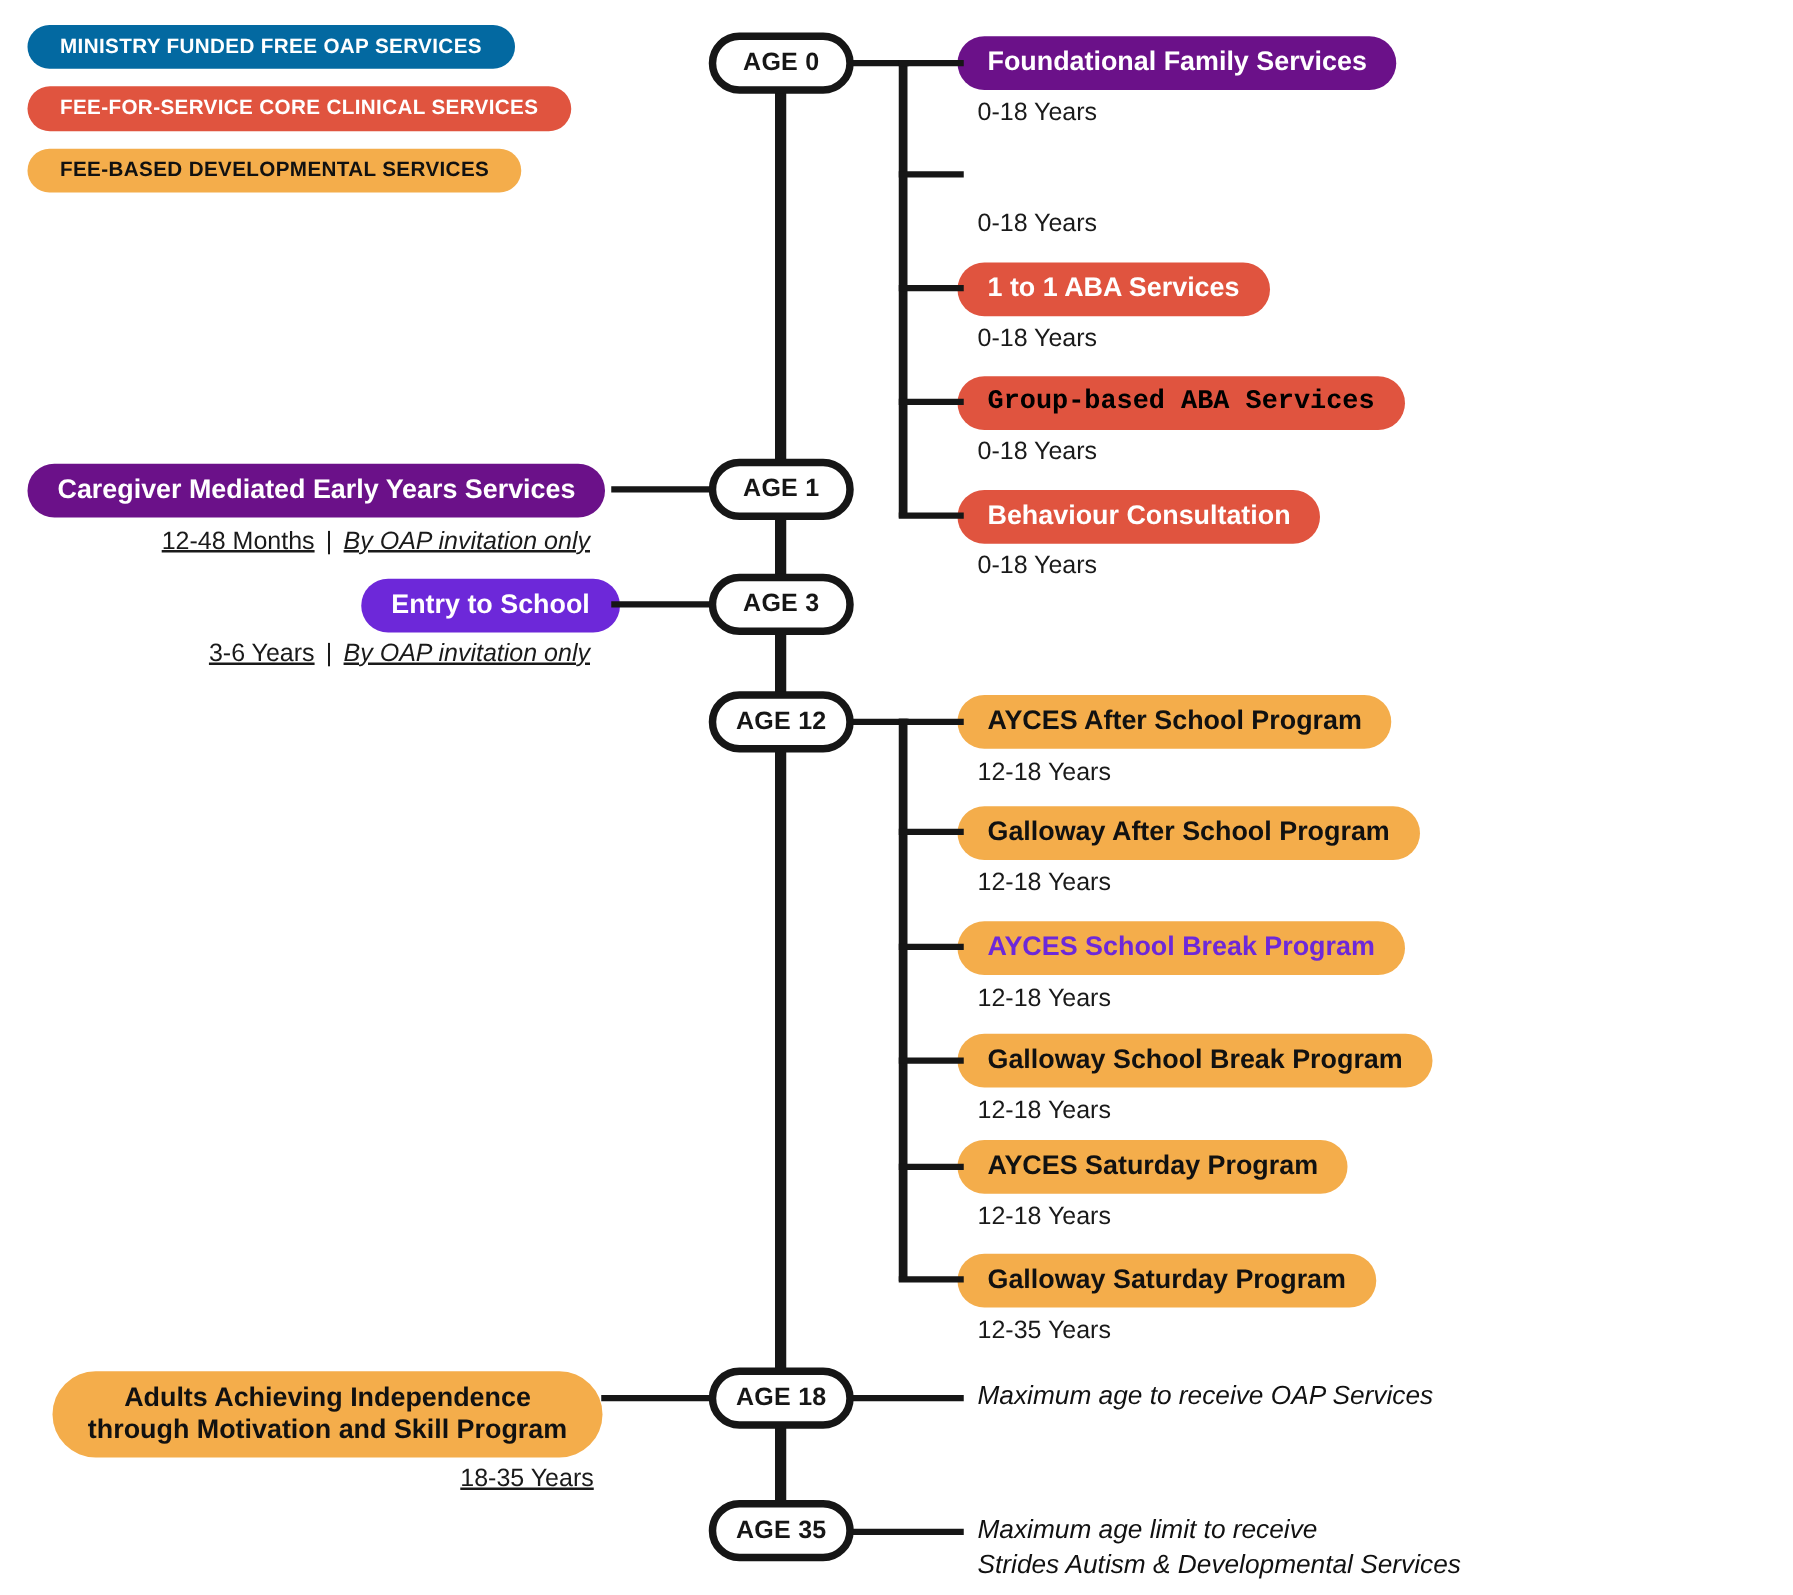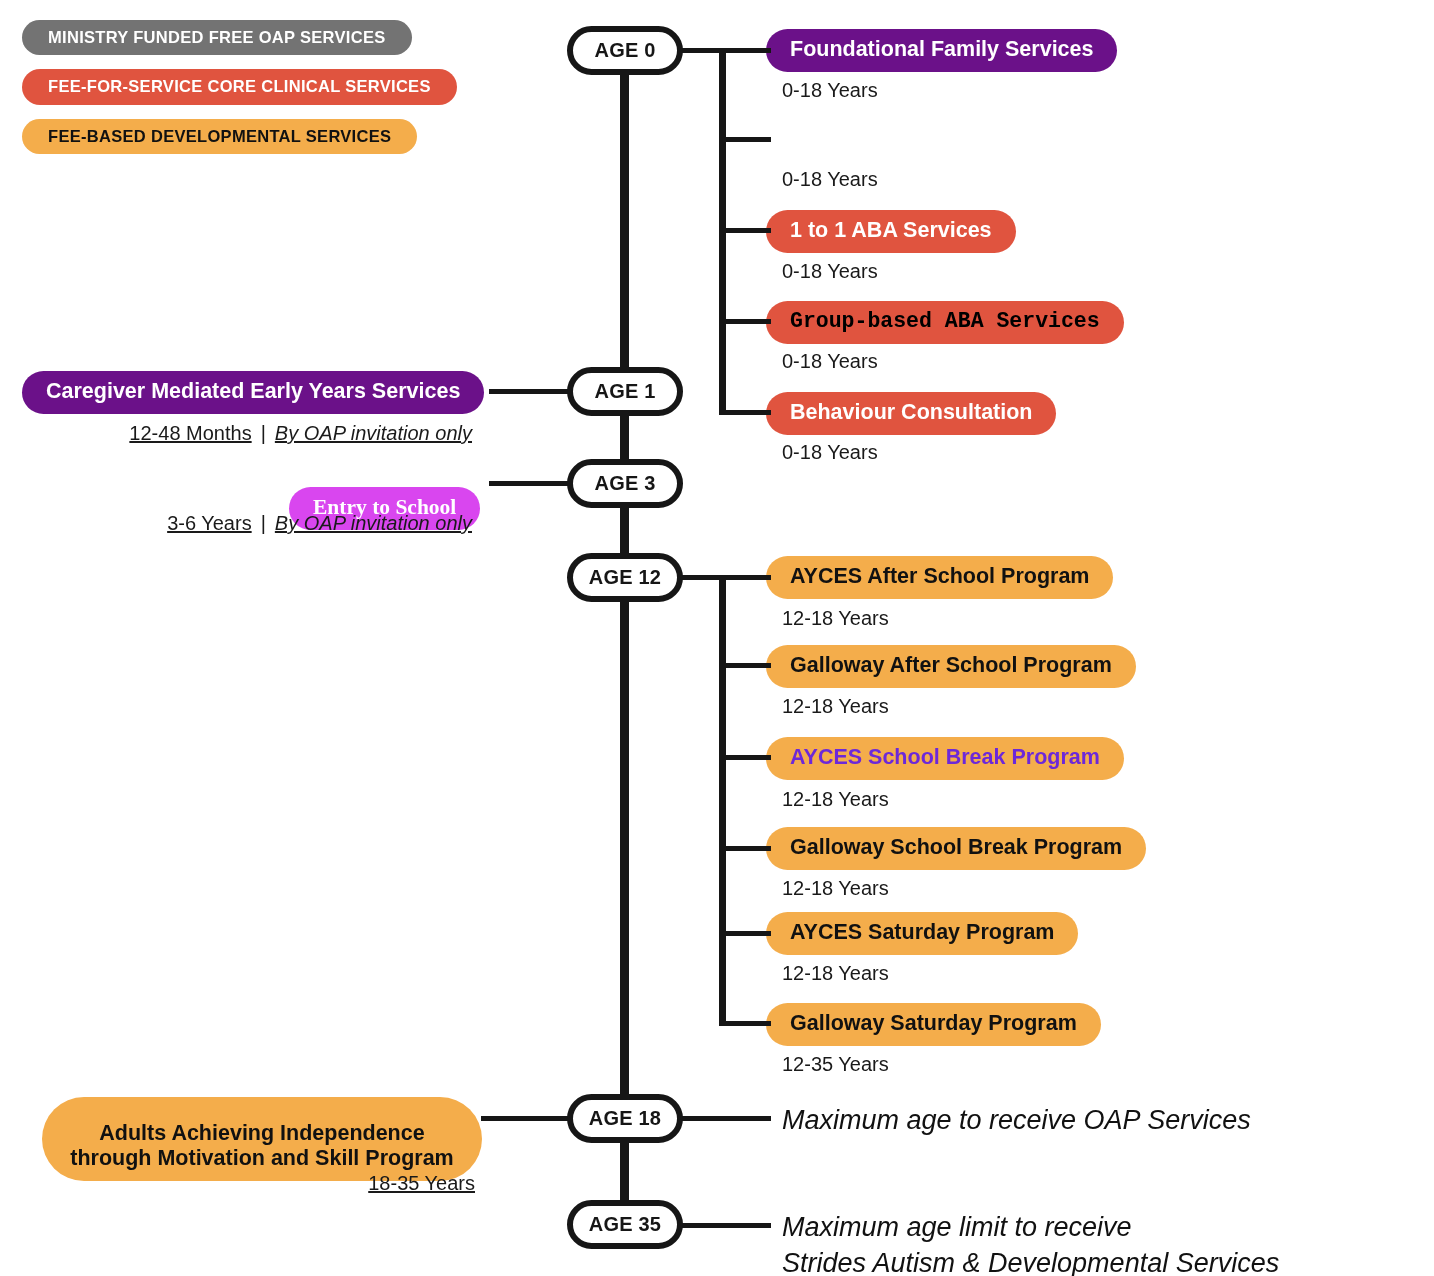--- a/index.html
+++ b/index.html
@@ -73,40 +73,40 @@
     position:absolute;
     font-size:20px;
     color:#1a1a1a;
     white-space:nowrap;
     line-height:1.28;
   }
   .caption.right{text-align:right;text-decoration:underline;}
   .cap-italic{font-style:italic;}
   .note{
     position:absolute;
-    font-size:27px;
+    font-size:21px;
     font-style:italic;
     color:#111;
     line-height:1.32;
     white-space:nowrap;
   }
   .divider-bar{
     display:inline-block;
     padding:0 9px;
     font-style:normal;
     color:#1a1a1a;
   }
 </style>
 </head>
 <body>
 
 <div id="root">
 
   <div class="legend">
-    <span class="legend-chip" style="background:#737373;color:#FFFFFF;text-align:right;">MINISTRY FUNDED FREE OAP SERVICES</span>
+    <span class="legend-chip" style="background:#0369a1;color:#FFFFFF;text-align:right;">MINISTRY FUNDED FREE OAP SERVICES</span>
     <span class="legend-chip" style="background:#E0543F;color:#FFFFFF;">FEE-FOR-SERVICE CORE CLINICAL SERVICES</span>
     <span class="legend-chip" style="background:#F4AD4B;color:#111111;">FEE-BASED DEVELOPMENTAL SERVICES</span>
   </div>
 
   <div class="spine" style="left:620px;top:60px;height:340px;"></div>
   <div class="spine" style="left:620px;top:400px;height:100px;"></div>
   <div class="spine" style="left:620px;top:490px;height:110px;"></div>
   <div class="spine" style="left:620px;top:590px;height:540px;"></div>
   <div class="spine" style="left:620px;top:1130px;height:105px;"></div>
 
@@ -140,21 +140,21 @@
   <div class="pill" style="left:766px;top:392px;background:#E0543F;color:#fff;">Behaviour Consultation</div>
   <div class="caption" style="left:782px;top:440px;">0-18 Years</div>
 
   <div class="line-h" style="left:489px;top:389px;width:82px;"></div>
   <div class="pill" style="left:22px;top:371px;background:#6B1189;color:#fff;text-align:center;">Caregiver Mediated Early Years Services</div>
   <div class="caption right" style="left:0px;top:421px;width:472px;">
     <span>12-48 Months</span><span class="divider-bar">|</span><span class="cap-italic">By OAP invitation only</span>
   </div>
 
   <div class="line-h" style="left:489px;top:481px;width:82px;"></div>
-  <div class="pill" style="left:289px;top:487px;background:#d946ef;color:#fff;font-family:Liberation Serif, serif;">Entry to School</div>
+  <div class="pill" style="left:289px;top:463px;background:#6d28d9;color:#fff;">Entry to School</div>
   <div class="caption right" style="left:0px;top:511px;width:472px;">
     <span>3-6 Years</span><span class="divider-bar">|</span><span class="cap-italic">By OAP invitation only</span>
   </div>
 
   <div class="line-h" style="left:681px;top:575px;width:46px;"></div>
   <div class="line-v" style="left:719px;top:575px;height:450px;"></div>
 
   <div class="line-h" style="left:719px;top:575px;width:52px;"></div>
   <div class="line-h" style="left:719px;top:663px;width:52px;"></div>
   <div class="line-h" style="left:719px;top:755px;width:52px;"></div>
@@ -174,21 +174,21 @@
   <div class="pill" style="left:766px;top:827px;background:#F4AD4B;color:#111;">Galloway School Break Program</div>
   <div class="caption" style="left:782px;top:876px;">12-18 Years</div>
 
   <div class="pill" style="left:766px;top:912px;background:#F4AD4B;color:#111;">AYCES Saturday Program</div>
   <div class="caption" style="left:782px;top:961px;">12-18 Years</div>
 
   <div class="pill" style="left:766px;top:1003px;background:#F4AD4B;color:#111;">Galloway Saturday Program</div>
   <div class="caption" style="left:782px;top:1052px;">12-35 Years</div>
 
   <div class="line-h" style="left:481px;top:1116px;width:90px;"></div>
-  <div class="pill multiline" style="left:42px;top:1097px;width:440px;background:#F4AD4B;color:#111;padding:24px 22px 9px 22px;">
+  <div class="pill multiline" style="left:42px;top:1097px;width:440px;background:#F4AD4B;color:#111;padding:9px 22px 9px 22px;">
     <span>Adults Achieving Independence</span><br>
     <span>through Motivation and Skill Program</span>
   </div>
   <div class="caption right" style="left:0px;top:1171px;width:475px;">18-35 Years</div>
 
   <div class="line-h" style="left:681px;top:1116px;width:90px;"></div>
   <div class="note" style="left:782px;top:1103px;">Maximum age to receive OAP Services</div>
 
   <div class="line-h" style="left:681px;top:1223px;width:90px;"></div>
   <div class="note" style="left:782px;top:1210px;">

